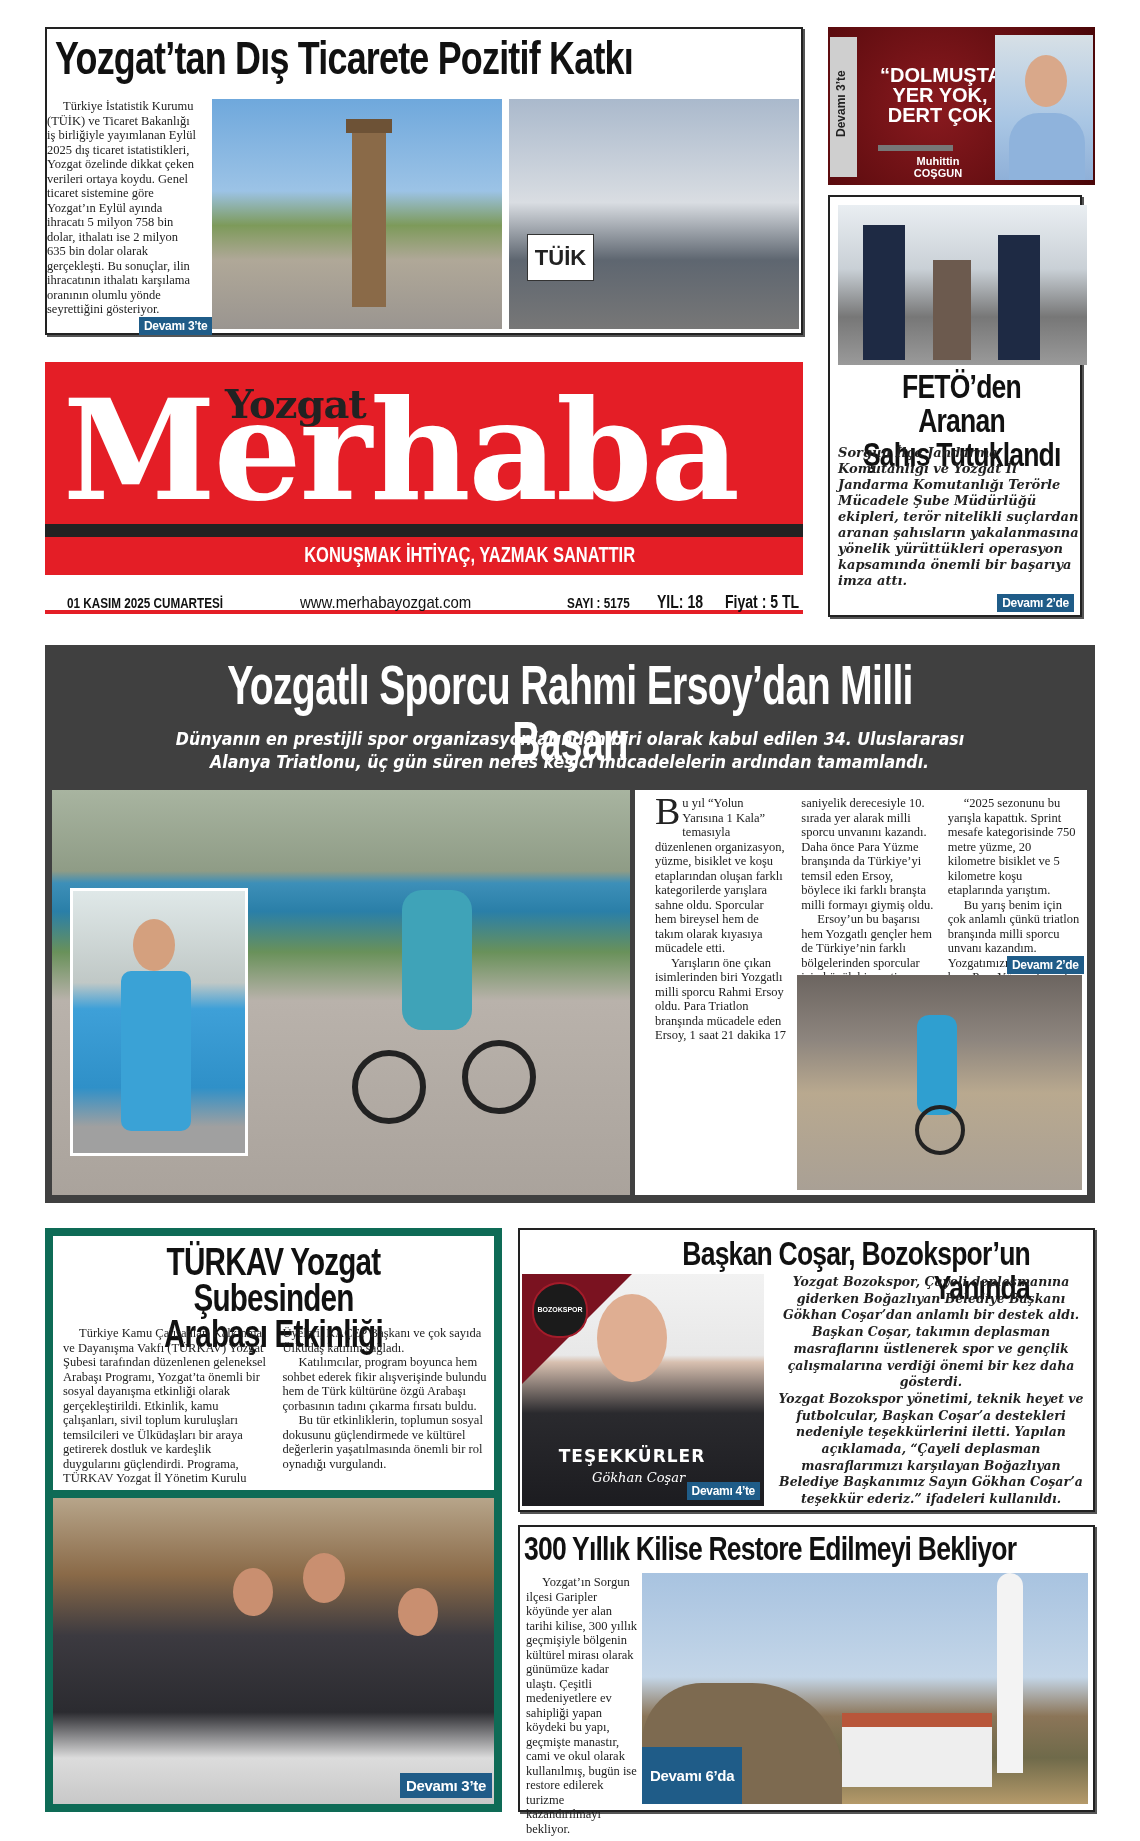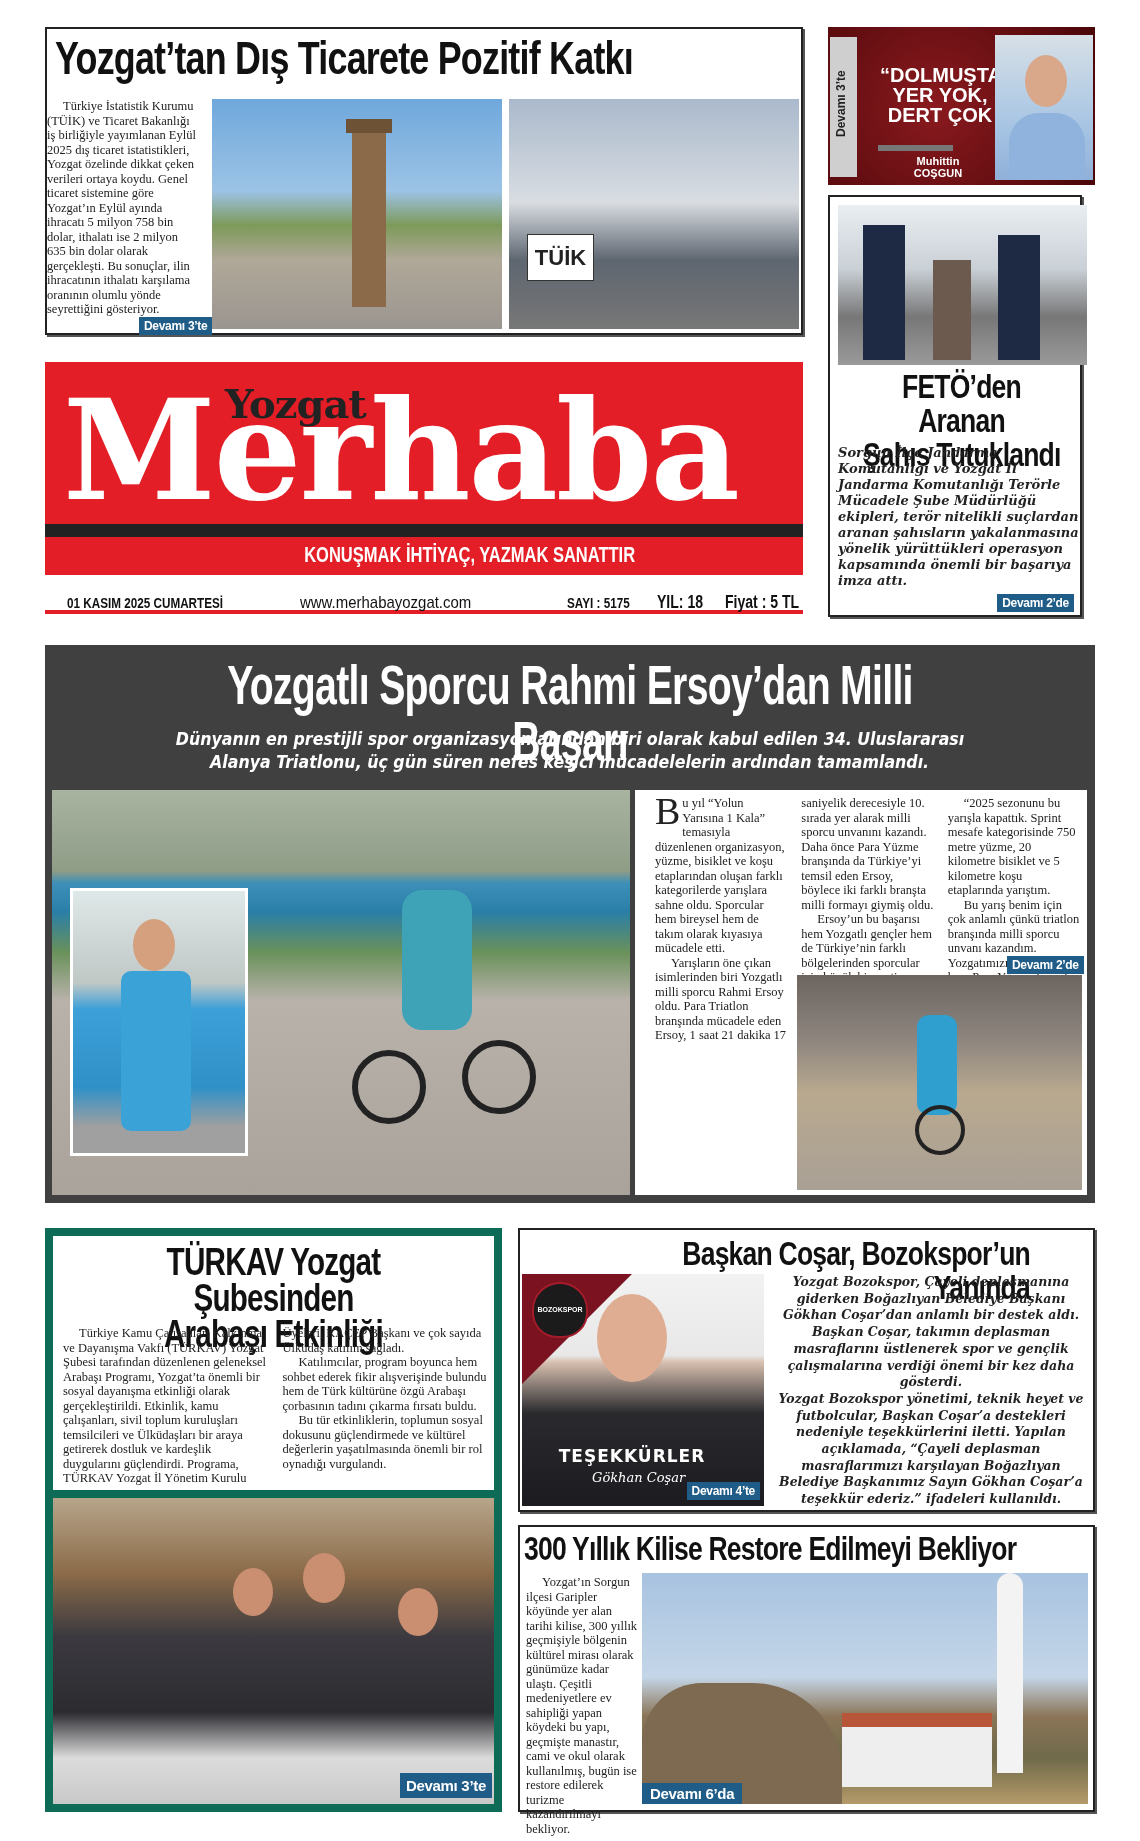--- a/index.html
+++ b/index.html
@@ -81,21 +81,21 @@
   #mayor-photo .sign{position:absolute;left:70px;top:196px;color:#fff;font-family:"DejaVu Serif",serif;font-style:italic;font-size:13px;}
   #mayor-photo .devam-wrap{position:absolute;right:4px;bottom:6px;margin-left:47px;}
   #baskan-box .lead{position:absolute;left:252px;top:44px;width:318px;text-align:center;font-family:"DejaVu Serif",serif;font-style:italic;font-weight:bold;font-size:12.5px;line-height:16.7px;color:#222;}
 
   
   #kilise-box{left:518px;top:1525px;width:577px;height:287px;border:2px solid #222;box-shadow:2px 2px 0 #555;}
   #kilise-box .title{position:absolute;left:4px;top:4px;font-size:34px;line-height:34px;white-space:nowrap;transform:scaleX(0.78);transform-origin:left top;}
   #kilise-box .body-text{position:absolute;left:6px;top:48px;width:112px;}
   #church-photo{left:122px;top:46px;width:446px;height:231px;background:linear-gradient(#a8c3e0 0,#c4d6e8 45%,#8b7558 62%,#6f6a4a 80%,#b59a6a 100%);}
   #church-photo .devam-wrap{position:absolute;left:0;bottom:0;}
-  #church-photo .devam{font-size:15px;padding:2px 8px;}
+  #church-photo .devam{font-size:15px;padding:20px 8px;}
   .minaret{position:absolute;left:355px;top:0;width:26px;height:200px;background:#f3f3f3;border-radius:13px 13px 0 0;}
 </style>
 </head>
 <body>
 
 <div class="abs" id="top-story">
   <div class="title headline">Yozgat’tan Dış Ticarete Pozitif Katkı</div>
   <div class="body-text">
       <p>Türkiye İstatistik Kurumu (TÜİK) ve Ticaret Bakanlığı iş birliğiyle yayımlanan Eylül 2025 dış ticaret istatistikleri, Yozgat özelinde dikkat çeken verileri ortaya koydu. Genel ticaret sistemine göre Yozgat’ın Eylül ayında ihracatı 5 milyon 758 bin dolar, ithalatı ise 2 milyon 635 bin dolar olarak gerçekleşti. Bu sonuçlar, ilin ihracatının ithalatı karşılama oranının olumlu yönde seyrettiğini gösteriyor.</p>
     </div>

